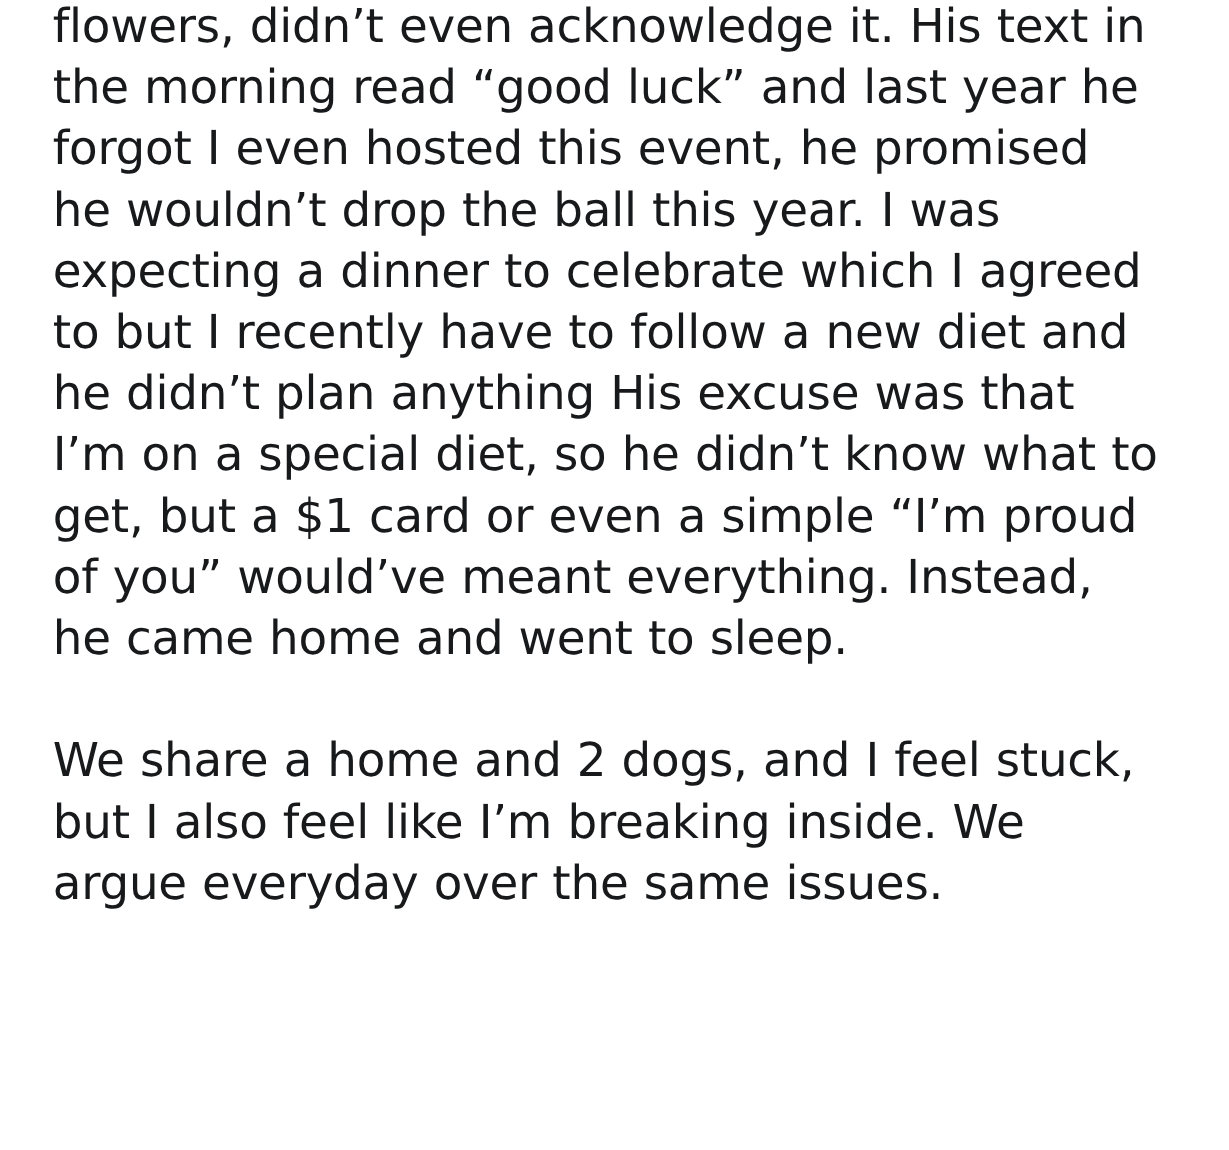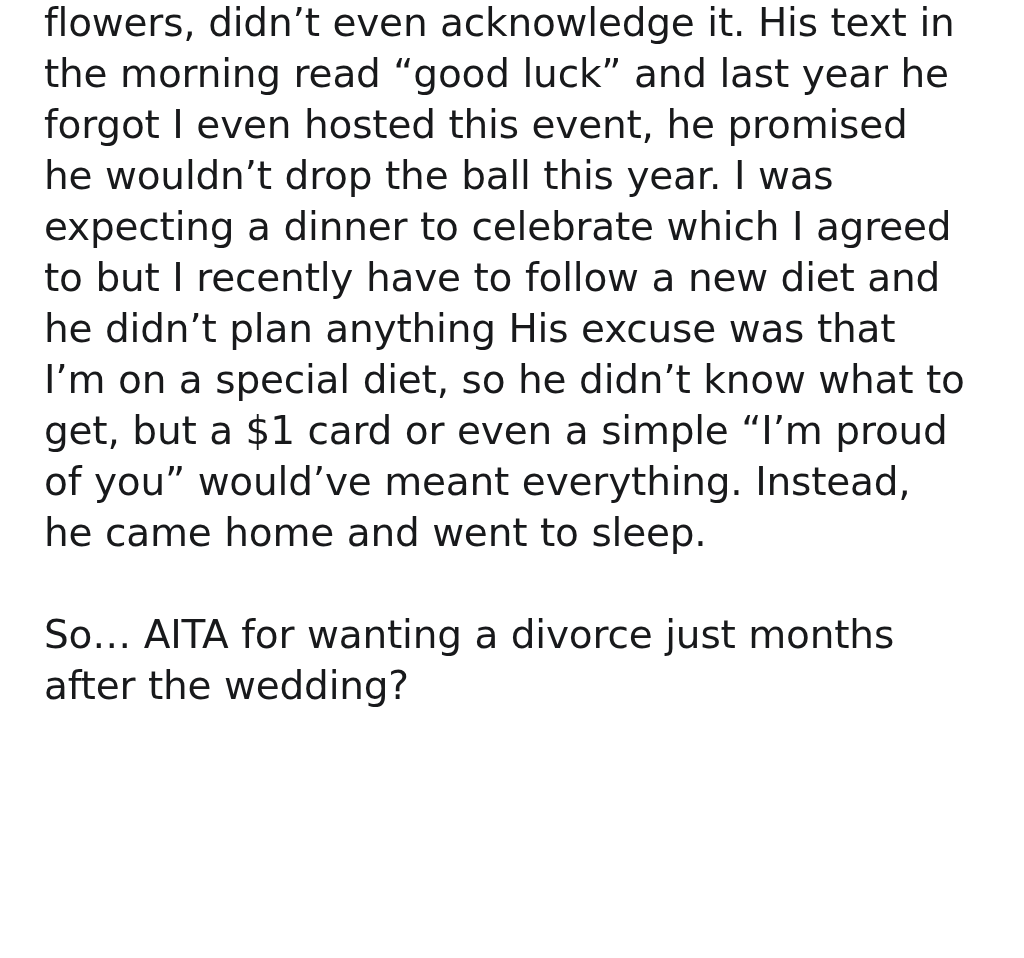--- a/index.html
+++ b/index.html
@@ -34,14 +34,14 @@
   }
   .para.clipped-top {
     margin-top: -9px;
   }
 </style>
 </head>
 <body>
 
 <div class="post-body">
   <p class="para clipped-top">flowers, didn’t even acknowledge it. His text in the morning read “good luck” and last year he forgot I even hosted this event, he promised he wouldn’t drop the ball this year. I was expecting a dinner to celebrate which I agreed to but I recently have to follow a new diet and he didn’t plan anything His excuse was that I’m on a special diet, so he didn’t know what to get, but a $1 card or even a simple “I’m proud of you” would’ve meant everything. Instead, he came home and went to sleep.</p>
-  <p class="para">So… AITA for wanting a divorce just months after the wedding?</p>
+  <p class="para">We share a home and 2 dogs, and I feel stuck, but I also feel like I’m breaking inside. We argue everyday over the same issues.</p>
 </div>
 
 </body></html>

